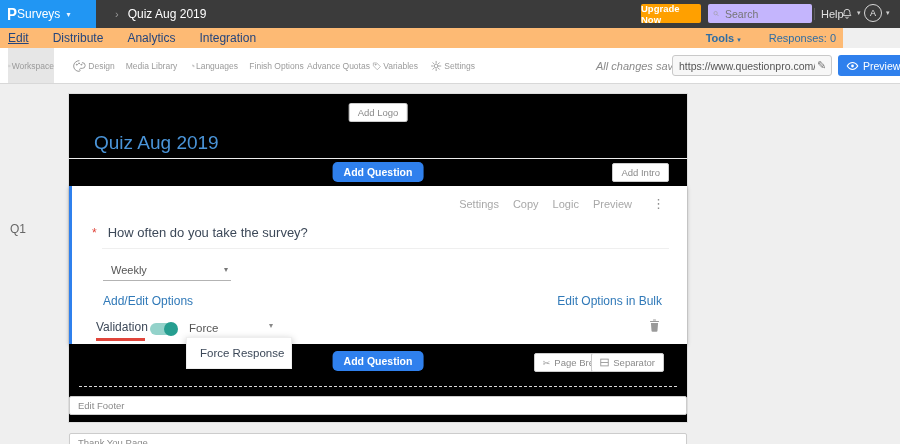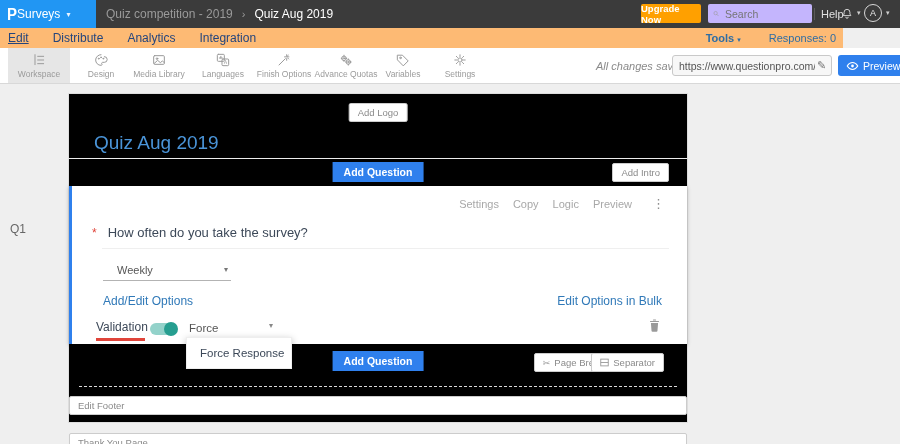--- a/index.html
+++ b/index.html
@@ -36,61 +36,61 @@
   .navtabs{position:absolute;left:8px;top:0;height:20px;display:flex;align-items:center;gap:24px;}
   .navtab{font-size:12px;color:#24457d;cursor:pointer;}
   .navtab.active{text-decoration:underline;}
   .nav-right{position:absolute;right:7px;top:0;height:20px;display:flex;align-items:center;gap:28px;}
   .tools{font-size:11px;color:#2e6da4;font-weight:bold;cursor:pointer;}
   .tools .c{font-size:7px;margin-left:3px;}
   .responses{font-size:11px;color:#2e6da4;cursor:pointer;}
 
   
   .toolbar{position:absolute;top:48px;left:0;width:900px;height:36px;background:#fff;border-bottom:1px solid #d8d8d8;box-sizing:border-box;}
-  .tool-item{position:absolute;top:0;height:35px;width:62px;display:flex;flex-direction:column;align-items:center;
+  .tool-item{position:absolute;top:0;height:35px;width:46px;display:flex;flex-direction:row;align-items:center;
              justify-content:center;gap:1px;cursor:pointer;}
   .tool-item.selected{background:#e6e6e6;}
   .tool-item svg{stroke:#9b9b9b;fill:none;stroke-width:1.5;stroke-linecap:round;stroke-linejoin:round;}
   .tool-label{font-size:8.5px;color:#9b9b9b;white-space:nowrap;}
   .saved{position:absolute;left:596px;top:0;height:35px;display:flex;align-items:center;
          font-size:11px;font-style:italic;color:#8a8a8a;}
   .urlbox{position:absolute;left:672px;top:7px;width:160px;height:21px;background:#f7f7f7;border:1px solid #c9c9c9;
           border-radius:3px;box-sizing:border-box;display:flex;align-items:center;overflow:hidden;}
   .urlbox input{border:none;outline:none;background:transparent;font-size:10.5px;color:#555;width:136px;padding-left:6px;
                 font-family:"Liberation Sans","DejaVu Sans",sans-serif;}
   .url-pencil{font-size:11px;color:#777;cursor:pointer;}
   .preview-btn{position:absolute;left:838px;top:7px;height:21px;padding:0 8px;background:#2f80ed;border-radius:3px;
                color:#fff;font-size:10.5px;display:flex;align-items:center;gap:4px;cursor:pointer;}
 
   
   .qindex{position:absolute;left:10px;top:222px;font-size:12px;color:#666;}
   .card{position:absolute;left:68px;top:93px;width:620px;height:330px;background:#000000;border:1px solid #dedede;box-sizing:border-box;}
 
   .chip{background:#fff;border:1px solid #ccc;border-radius:2px;color:#8a8a8a;font-size:9.5px;
         padding:3px 8px;box-shadow:0 1px 1px rgba(0,0,0,0.06);cursor:pointer;white-space:nowrap;display:inline-flex;align-items:center;gap:4px;}
-  .btn-primary{background:#2f80ed;color:#fff;font-size:10.5px;font-weight:bold;padding:4px 11px;border-radius:0;cursor:pointer;white-space:nowrap;}
+  .btn-primary{background:#2f80ed;color:#fff;font-size:10.5px;font-weight:bold;padding:4px 11px;border-radius:5px;cursor:pointer;white-space:nowrap;}
 
   .add-logo{position:absolute;left:50%;transform:translateX(-50%);top:9px;}
   .survey-title{position:absolute;left:25px;top:38px;font-size:19px;color:#4a94d8;cursor:text;}
   .card-div1{position:absolute;left:0;right:0;top:64px;border-top:1px solid #ececec;}
   .add-q1{position:absolute;left:50%;transform:translateX(-50%);top:68px;}
   .add-intro{position:absolute;right:18px;top:69px;}
 
   
   .qblock{position:absolute;left:0;right:0;top:92px;height:158px;background:#fff;border-left:3px solid #2f80ed;
           box-shadow:0 1px 4px rgba(0,0,0,0.28);box-sizing:border-box;z-index:2;}
   .qactions{position:absolute;top:10px;right:22px;display:flex;align-items:center;gap:14px;}
   .qaction{font-size:11px;color:#a8a8a8;cursor:pointer;}
   .qdots{font-size:13px;color:#8f8f8f;cursor:pointer;margin-left:6px;}
   .qline{position:absolute;left:20px;top:39px;display:flex;align-items:baseline;}
   .req{color:#e0443a;font-size:12px;margin-right:11px;}
   .qtext{font-size:13px;color:#3c4858;cursor:text;}
   .qunderline{position:absolute;left:30px;right:18px;top:62px;border-top:1px solid #efefef;}
   .select{position:absolute;left:31px;top:76px;width:128px;height:18px;border-bottom:1px solid #b3b3b3;cursor:pointer;}
-  .select-val{position:absolute;left:14px;top:2px;font-size:11px;color:#555;text-align:right;}
+  .select-val{position:absolute;left:8px;top:2px;font-size:11px;color:#555;text-align:right;}
   .select-caret{position:absolute;right:3px;top:3px;font-size:8px;color:#777;}
   .addedit{position:absolute;left:31px;top:108px;font-size:12px;color:#3079b8;cursor:pointer;}
   .bulk{position:absolute;right:25px;top:108px;font-size:12px;color:#3079b8;cursor:pointer;}
   .val-label{position:absolute;left:24px;top:134px;font-size:12px;color:#3c4858;}
   .val-red{position:absolute;left:24px;top:152px;width:49px;height:3px;background:#e0443a;}
   .toggle{position:absolute;left:78px;top:137px;width:27px;height:12px;background:#93d2ca;border-radius:7px;cursor:pointer;}
   .toggle-knob{position:absolute;right:-1px;top:-1px;width:14px;height:14px;background:#269e90;border-radius:50%;}
   .force-trigger{position:absolute;left:117px;top:132px;width:84px;border-bottom:1px solid #9a9a9a;padding-bottom:4px;cursor:pointer;}
   .force-text{font-size:11.5px;color:#555;}
   .force-caret{position:absolute;right:0;top:3px;font-size:8px;color:#888;}
@@ -116,21 +116,20 @@
 
 <div class="app">
 
   <div class="topbar">
     <div class="logo-sec">
       <span class="logo-p">P</span>
       <span class="logo-prod">Surveys</span>
       <span class="logo-caret">▾</span>
     </div>
     <div class="crumbs">
-      <span class="crumb-parent">Quiz competition - 2019</span>
       <span class="crumb-sep">›</span>
       <span class="crumb-current">Quiz Aug 2019</span>
     </div>
     <div class="upgrade-btn">Upgrade Now</div>
     <div class="searchbox">
       <svg width="11" height="11" viewBox="0 0 16 16">
         <circle cx="7" cy="7" r="4.5" fill="none" stroke="#999" stroke-width="1.5"></circle>
         <path d="M10.5 10.5L14 14" stroke="#999" stroke-width="1.5" stroke-linecap="round"></path>
       </svg>
       <input type="text" placeholder="Search" style="">

